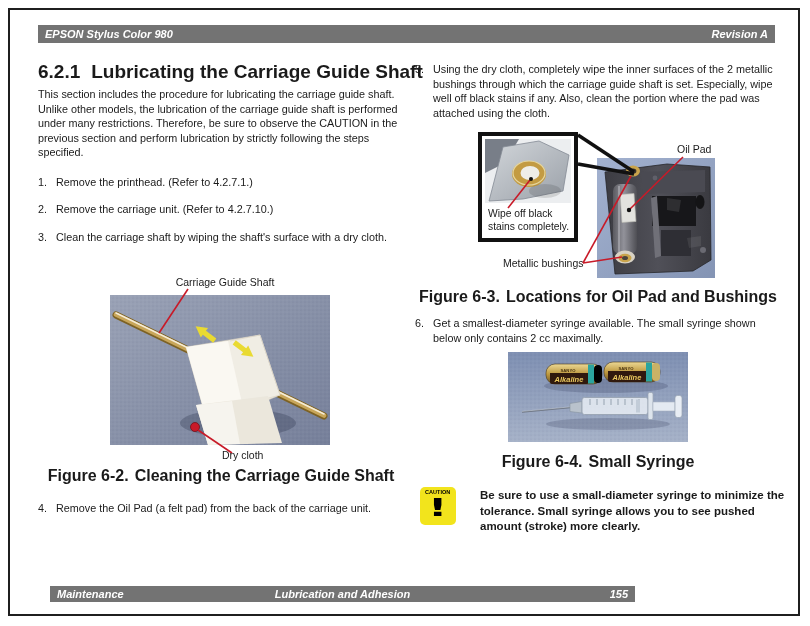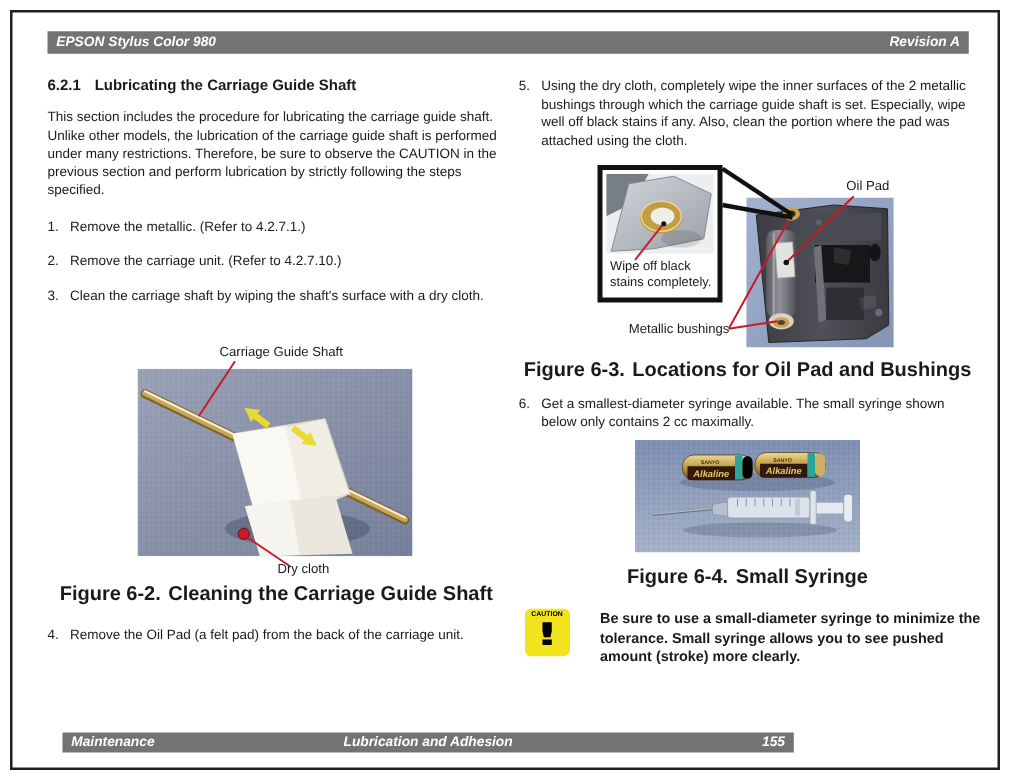--- a/index.html
+++ b/index.html
@@ -16,21 +16,21 @@
     border:2px solid #1f1f1f;box-sizing:border-box;background:#fff;
   }
   .bar{
     background:#737373;color:#fff;
     font-style:italic;font-weight:bold;font-size:11px;
     display:flex;align-items:center;
   }
   .bar .bar-left{margin-left:7px;}
   .bar .bar-right{margin-left:auto;margin-right:7px;}
   .bar .bar-center{position:absolute;left:0;right:0;text-align:center;}
-  .title-row{display:flex;gap:11px;font-weight:bold;font-size:12px;white-space:nowrap;}
+  .title-row{display:flex;gap:11px;font-weight:bold;font-size:19px;white-space:nowrap;}
   .body-text{font-size:10.8px;line-height:14.6px;}
   .step{display:flex;font-size:10.8px;line-height:14.5px;}
   .step .num{width:18px;flex:0 0 18px;}
   .step .txt{flex:1;}
   .fig-caption{
     position:absolute;left:0;right:0;text-align:center;
     font-weight:bold;font-size:16px;white-space:nowrap;
   }
   .fig-caption .cap-text{margin-left:6px;}
   .anno{position:absolute;font-size:10.5px;line-height:12.5px;white-space:nowrap;}
@@ -61,21 +61,21 @@
 
 <div class="abs title-row" style="left:38px;top:61px;">
   <span>6.2.1</span>
   <span>Lubricating the Carriage Guide Shaft</span>
 </div>
 
 <div class="abs body-text" style="left:38px;top:87px;width:374px;">This section includes the procedure for lubricating the carriage guide shaft. Unlike other models, the lubrication of the carriage guide shaft is performed under many restrictions. Therefore, be sure to observe the CAUTION in the previous section and perform lubrication by strictly following the steps specified.</div>
 
 <div class="abs step" style="left:38px;top:175px;width:366px;">
   <span class="num">1.</span>
-  <span class="txt">Remove the metallic. (Refer to 4.2.7.1.)</span>
+  <span class="txt">Remove the printhead. (Refer to 4.2.7.1.)</span>
 </div>
 <div class="abs step" style="left:38px;top:202px;width:366px;">
   <span class="num">2.</span>
   <span class="txt">Remove the carriage unit. (Refer to 4.2.7.10.)</span>
 </div>
 <div class="abs step" style="left:38px;top:230px;width:366px;">
   <span class="num">3.</span>
   <span class="txt">Clean the carriage shaft by wiping the shaft's surface with a dry cloth.</span>
 </div>
 

